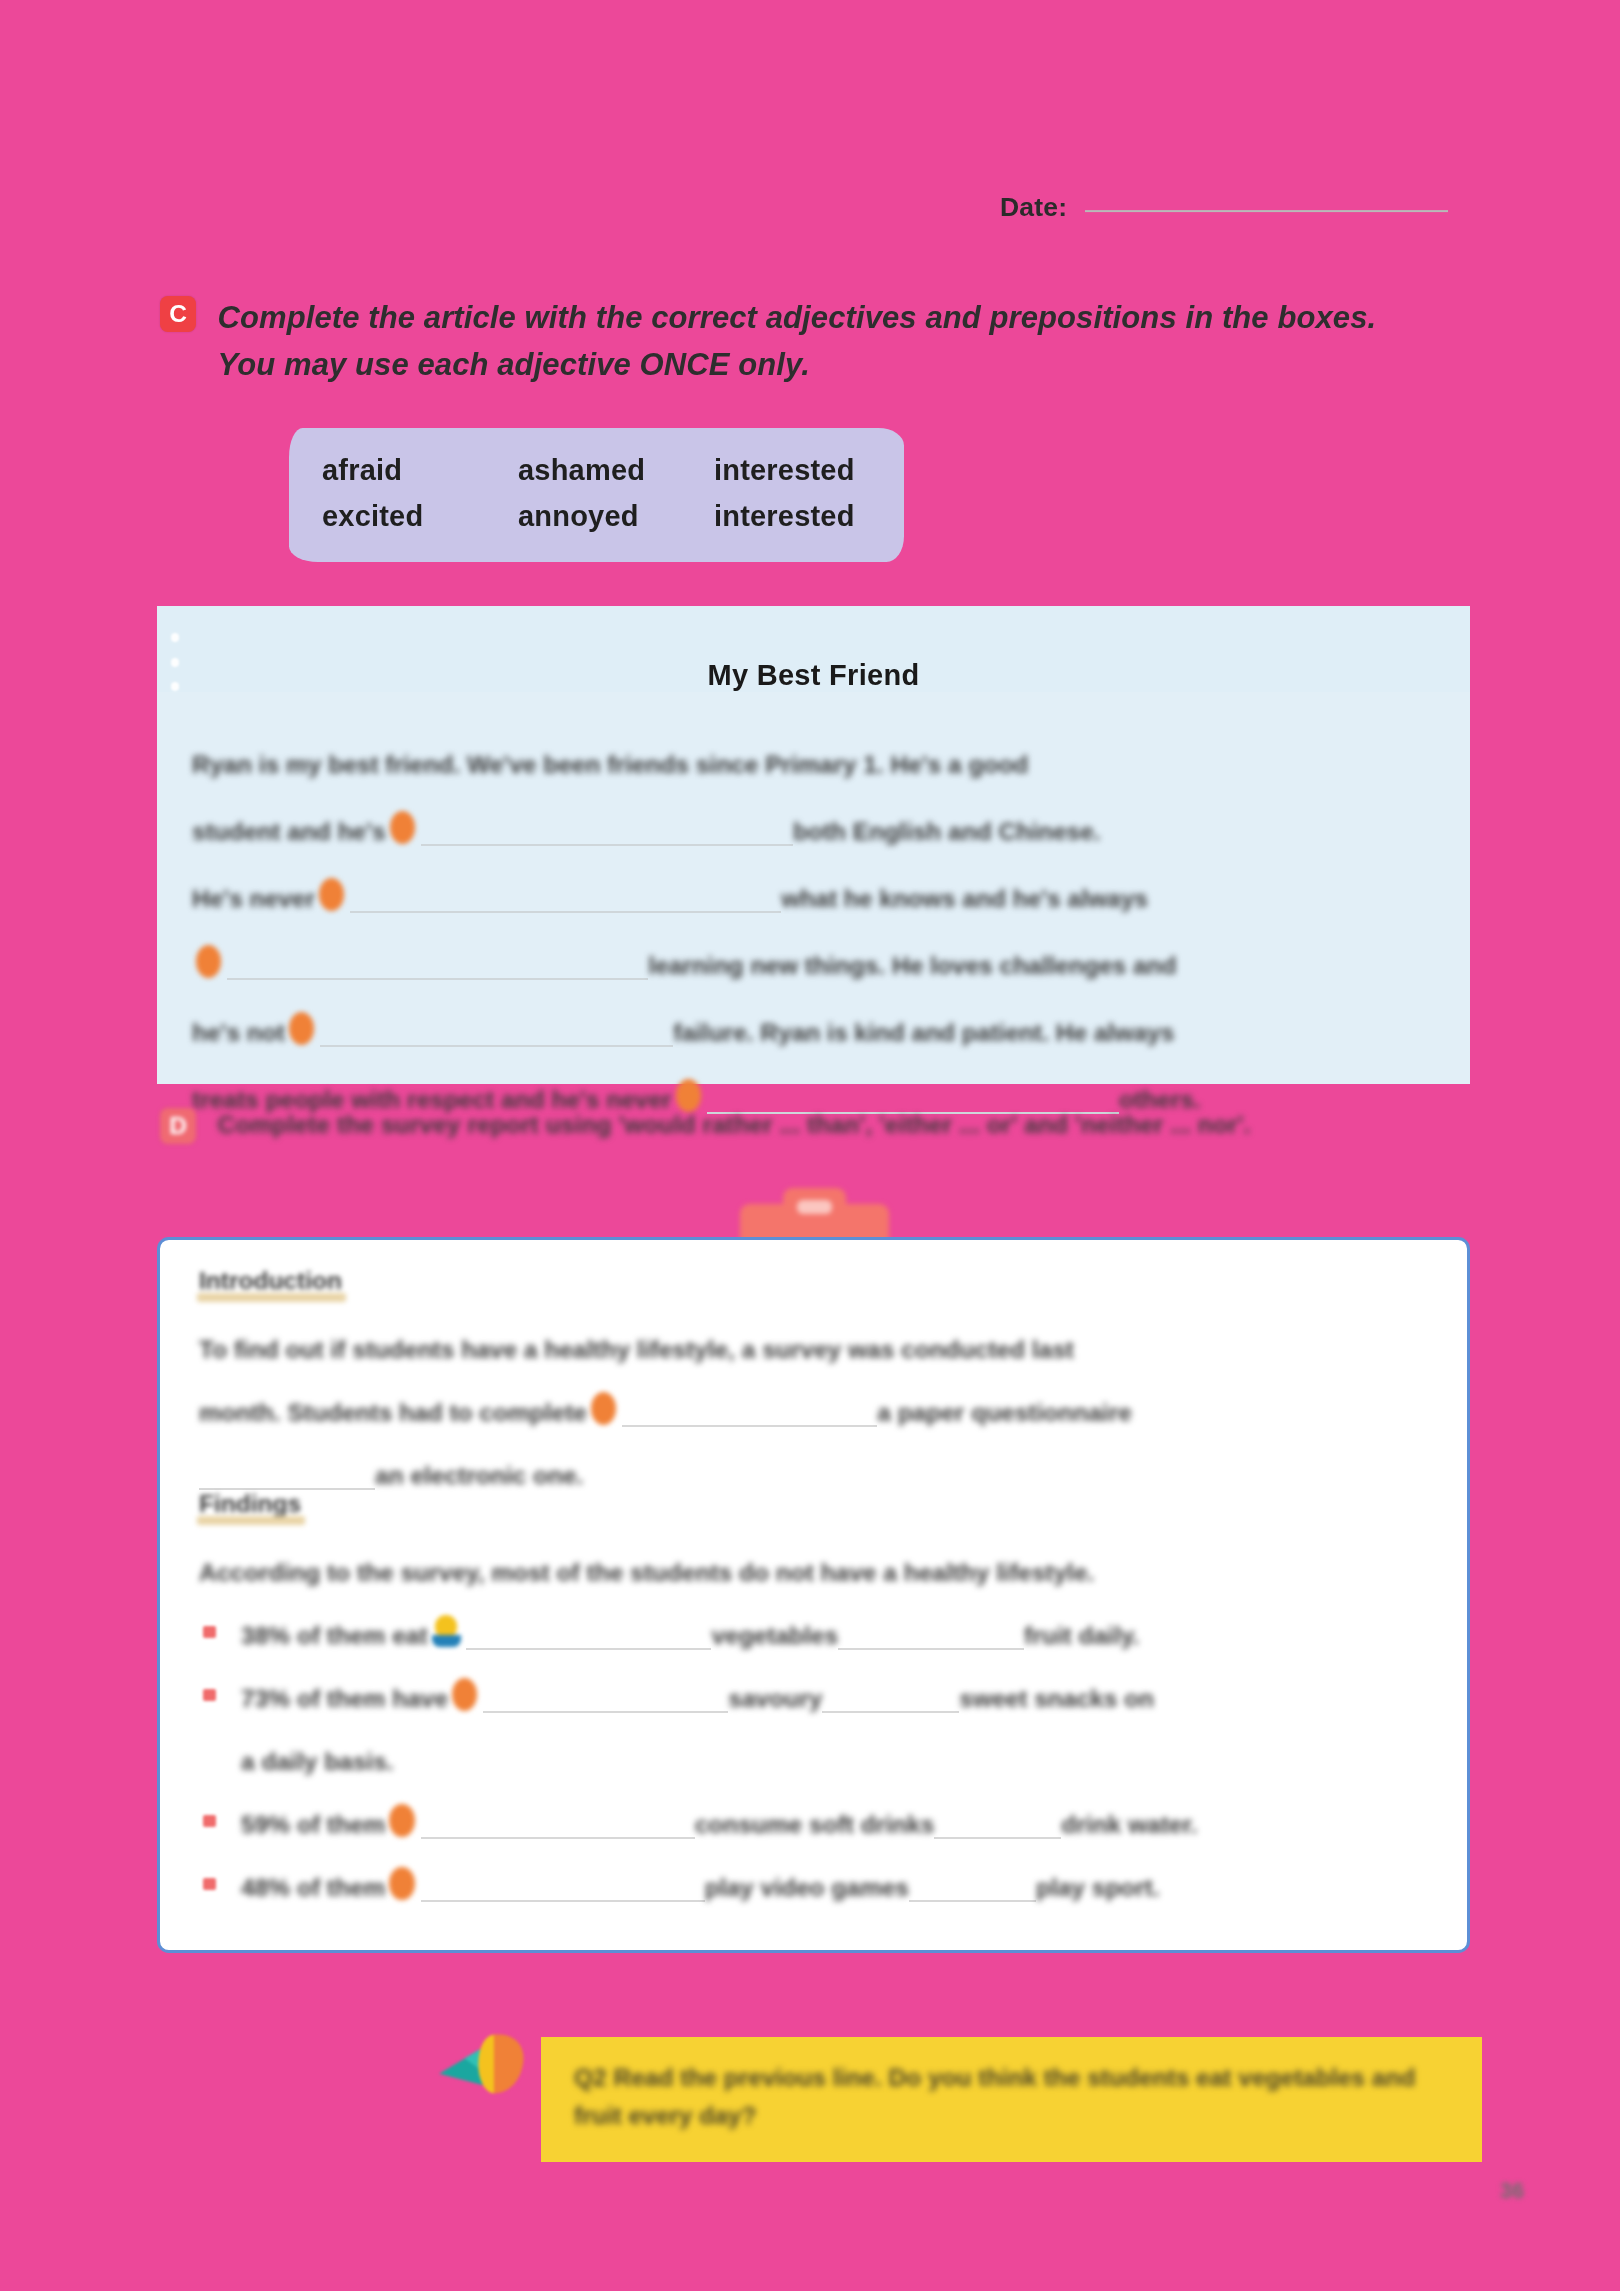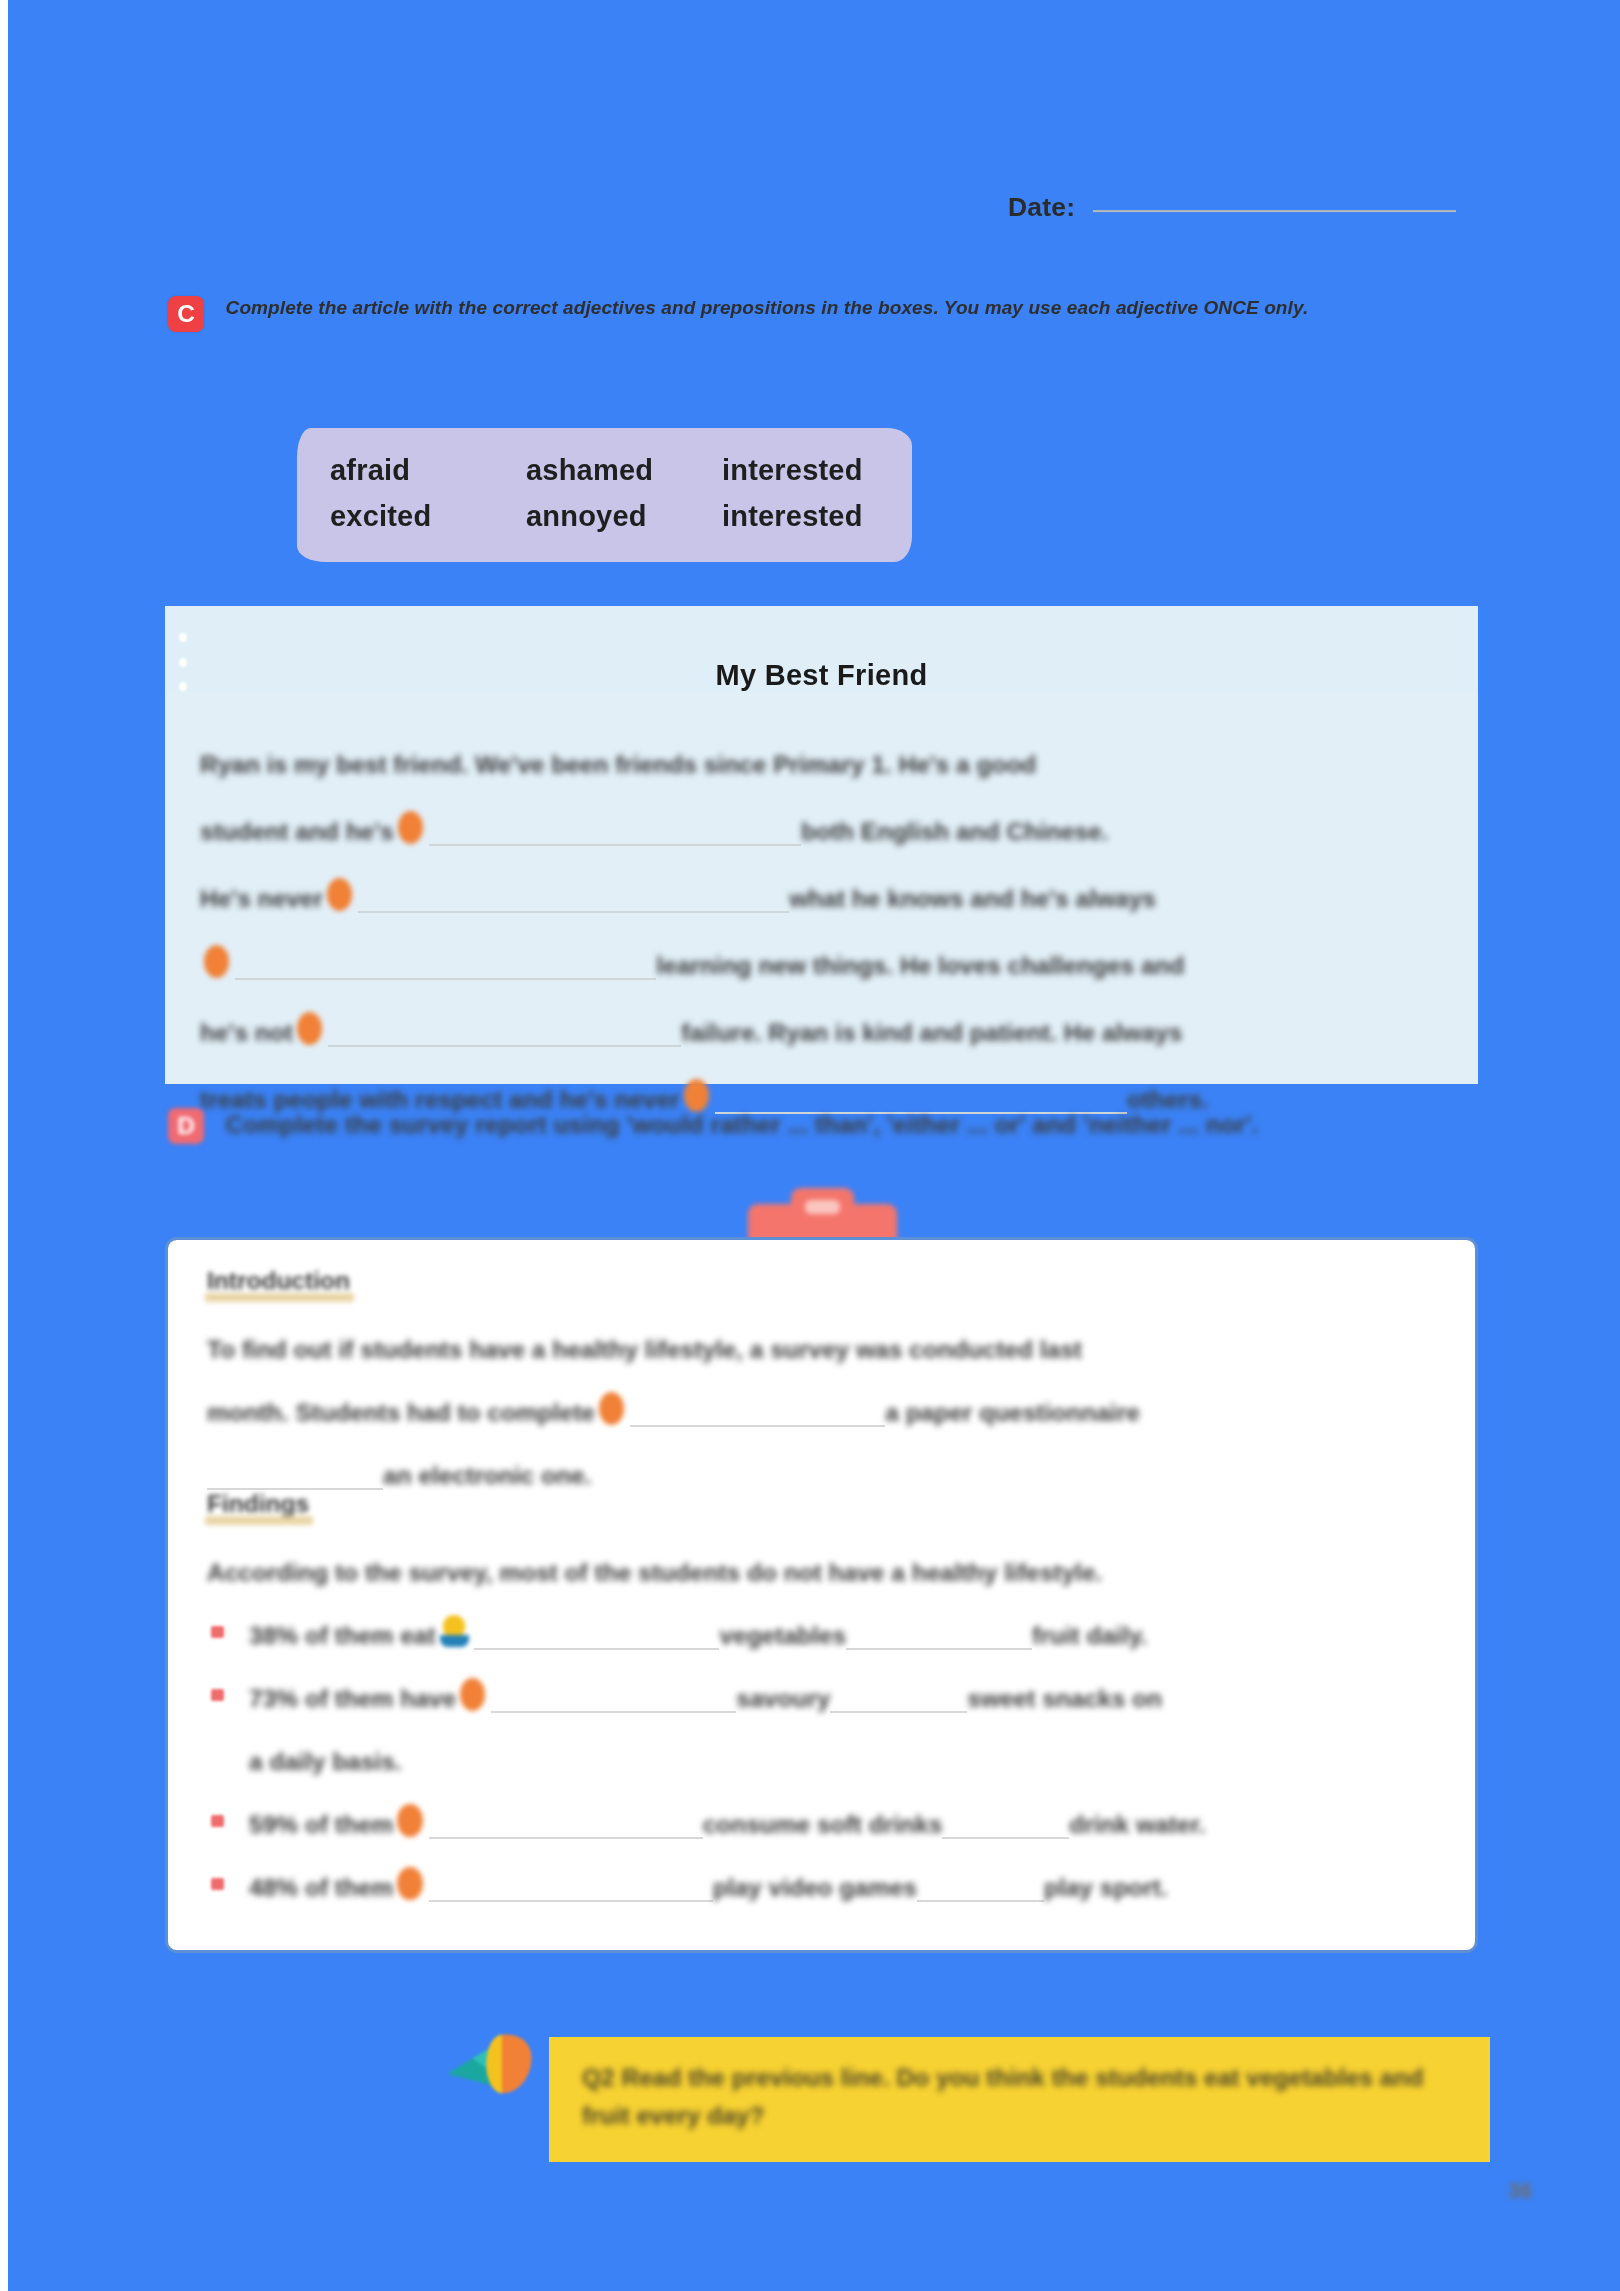--- a/index.html
+++ b/index.html
@@ -11,22 +11,21 @@
     width: 1620px;
     height: 2292px;
     position: relative;
     font-family: "Liberation Sans", sans-serif;
     color: #231f20;
     overflow: hidden;
   }
   .page {
     position: absolute;
     inset: 0;
-    background: #3b82f6;
-    margin-left: 8px;
+    background: #ec4899;
   }
 
   
   .date-row {
     position: absolute;
     left: 1000px;
     top: 192px;
     display: flex;
     align-items: baseline;
     gap: 17.6px;
@@ -65,21 +64,21 @@
     line-height: 36px;
     text-align: center;
     margin-top: 2px;
     box-shadow: 0 0 2px rgba(0,0,0,.15);
   }
   .badge.soft {
     background: #f06a72;
     filter: blur(2.2px);
   }
   .ex-text {
-    font-size: 19px;
+    font-size: 31px;
     font-style: italic;
     font-weight: 700;
     line-height: 1.52;
     color: #2e2e2e;
     letter-spacing: 0.1px;
   }
 
   
   .wordbank {
     position: absolute;

